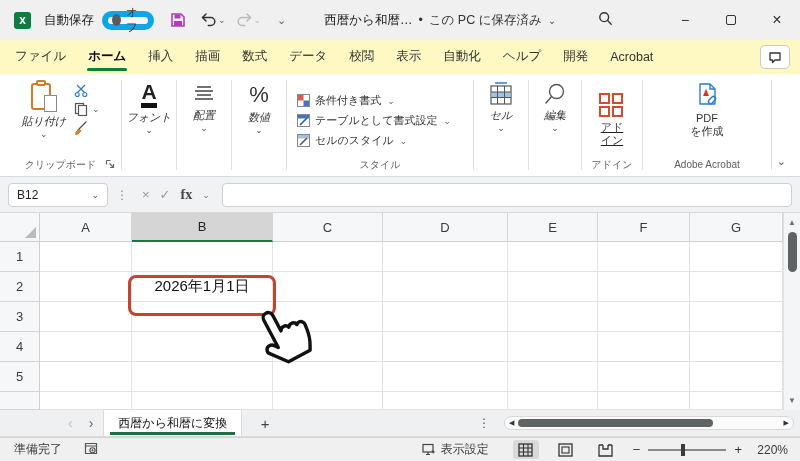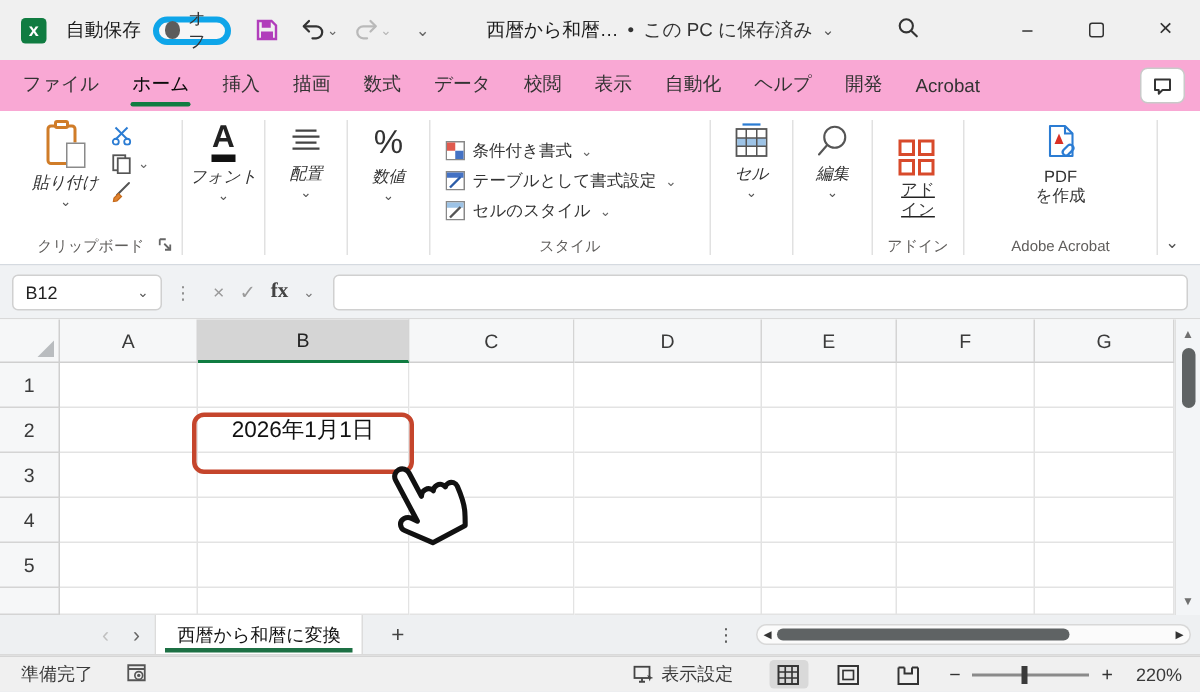--- a/index.html
+++ b/index.html
@@ -7,42 +7,42 @@
   #app { position:relative; width:800px; height:461px; background:#f0f0f0; overflow:hidden;
          font-family:"Liberation Sans", sans-serif; color:#222; }
 
   
   .titlebar { position:absolute; top:0; left:0; width:800px; height:40px; background:#f0f0f0;
               display:flex; align-items:center; font-size:12.5px; }
   .xl-icon { width:17px; height:17px; background:#107c41; border-radius:3px; color:#fff;
              font-weight:bold; font-size:12px; display:flex; align-items:center; justify-content:center;
              margin-left:14px; }
   .autosave { margin-left:13px; color:#1a1a1a; }
-  .toggle { margin-left:8px; width:52px; height:19px; border:4px solid #0ea5e9; border-radius:10px;
+  .toggle { margin-left:8px; width:52px; height:19px; border:6px solid #0ea5e9; border-radius:10px;
             display:flex; align-items:center; padding:0 4px; gap:5px; background:#f6f6f6; cursor:pointer;justify-content:center;}
   .knob { width:12px; height:12px; border-radius:50%; background:#5c5c5c; }
   .toggle span { font-size:11.5px; color:#333; }
   .qat-btn { margin-left:12px; display:flex; align-items:center; cursor:pointer; }
   .qat-btn svg { display:block; }
   .mini-chev { font-size:9px; color:#666; margin-left:1px; }
   .mini-chev.dis { color:#b5b5b5; }
   .title-text { margin-left:38px; display:flex; align-items:center; gap:6px; color:#1a1a1a; }
   .title-text .stat { color:#333; }
   .title-text .chev { font-size:10px; color:#555; }
   .search-btn { margin-left:42px; cursor:pointer; }
   .winbtns { position:absolute; right:0; top:0; height:40px; display:flex; }
   .winbtn { width:46px; height:40px; display:flex; align-items:center; justify-content:center;
             font-size:14px; color:#333; cursor:pointer; }
   .maxbox { width:10px; height:10px; border:1.2px solid #333; border-radius:2px; }
 
   
-  .tabrow { position:absolute; top:40px; left:0; width:800px; height:34px; background:#f9a8d4;
+  .tabrow { position:absolute; top:40px; left:0; width:800px; height:34px; background:#fef9c3;
             display:flex; align-items:center; font-size:12.5px; }
   .rtab { padding:7px 11px 8px; color:#333; cursor:pointer; white-space:nowrap; position:relative; }
-  .rtab.active { font-weight:normal; color:#0b0b0b; }
+  .rtab.active { font-weight:bold; color:#0b0b0b; }
   .rtab.active::after { content:""; position:absolute; left:10px; right:10px; bottom:2px;
                         height:3px; background:#107c41; border-radius:2px; }
   .tabrow-right { margin-left:auto; display:flex; align-items:center; gap:6px; padding-right:10px; }
   .comment-btn { width:30px; height:24px; border:1px solid #c9c9c9; border-radius:5px; background:#fff;
                  display:flex; align-items:center; justify-content:center; cursor:pointer; }
 
   
   .ribbon { position:absolute; top:74px; left:0; width:800px; height:103px; background:#fff;
             border-bottom:1px solid #d5dae0; display:flex; }
   .rgroup { display:flex; flex-direction:column; position:relative; }

